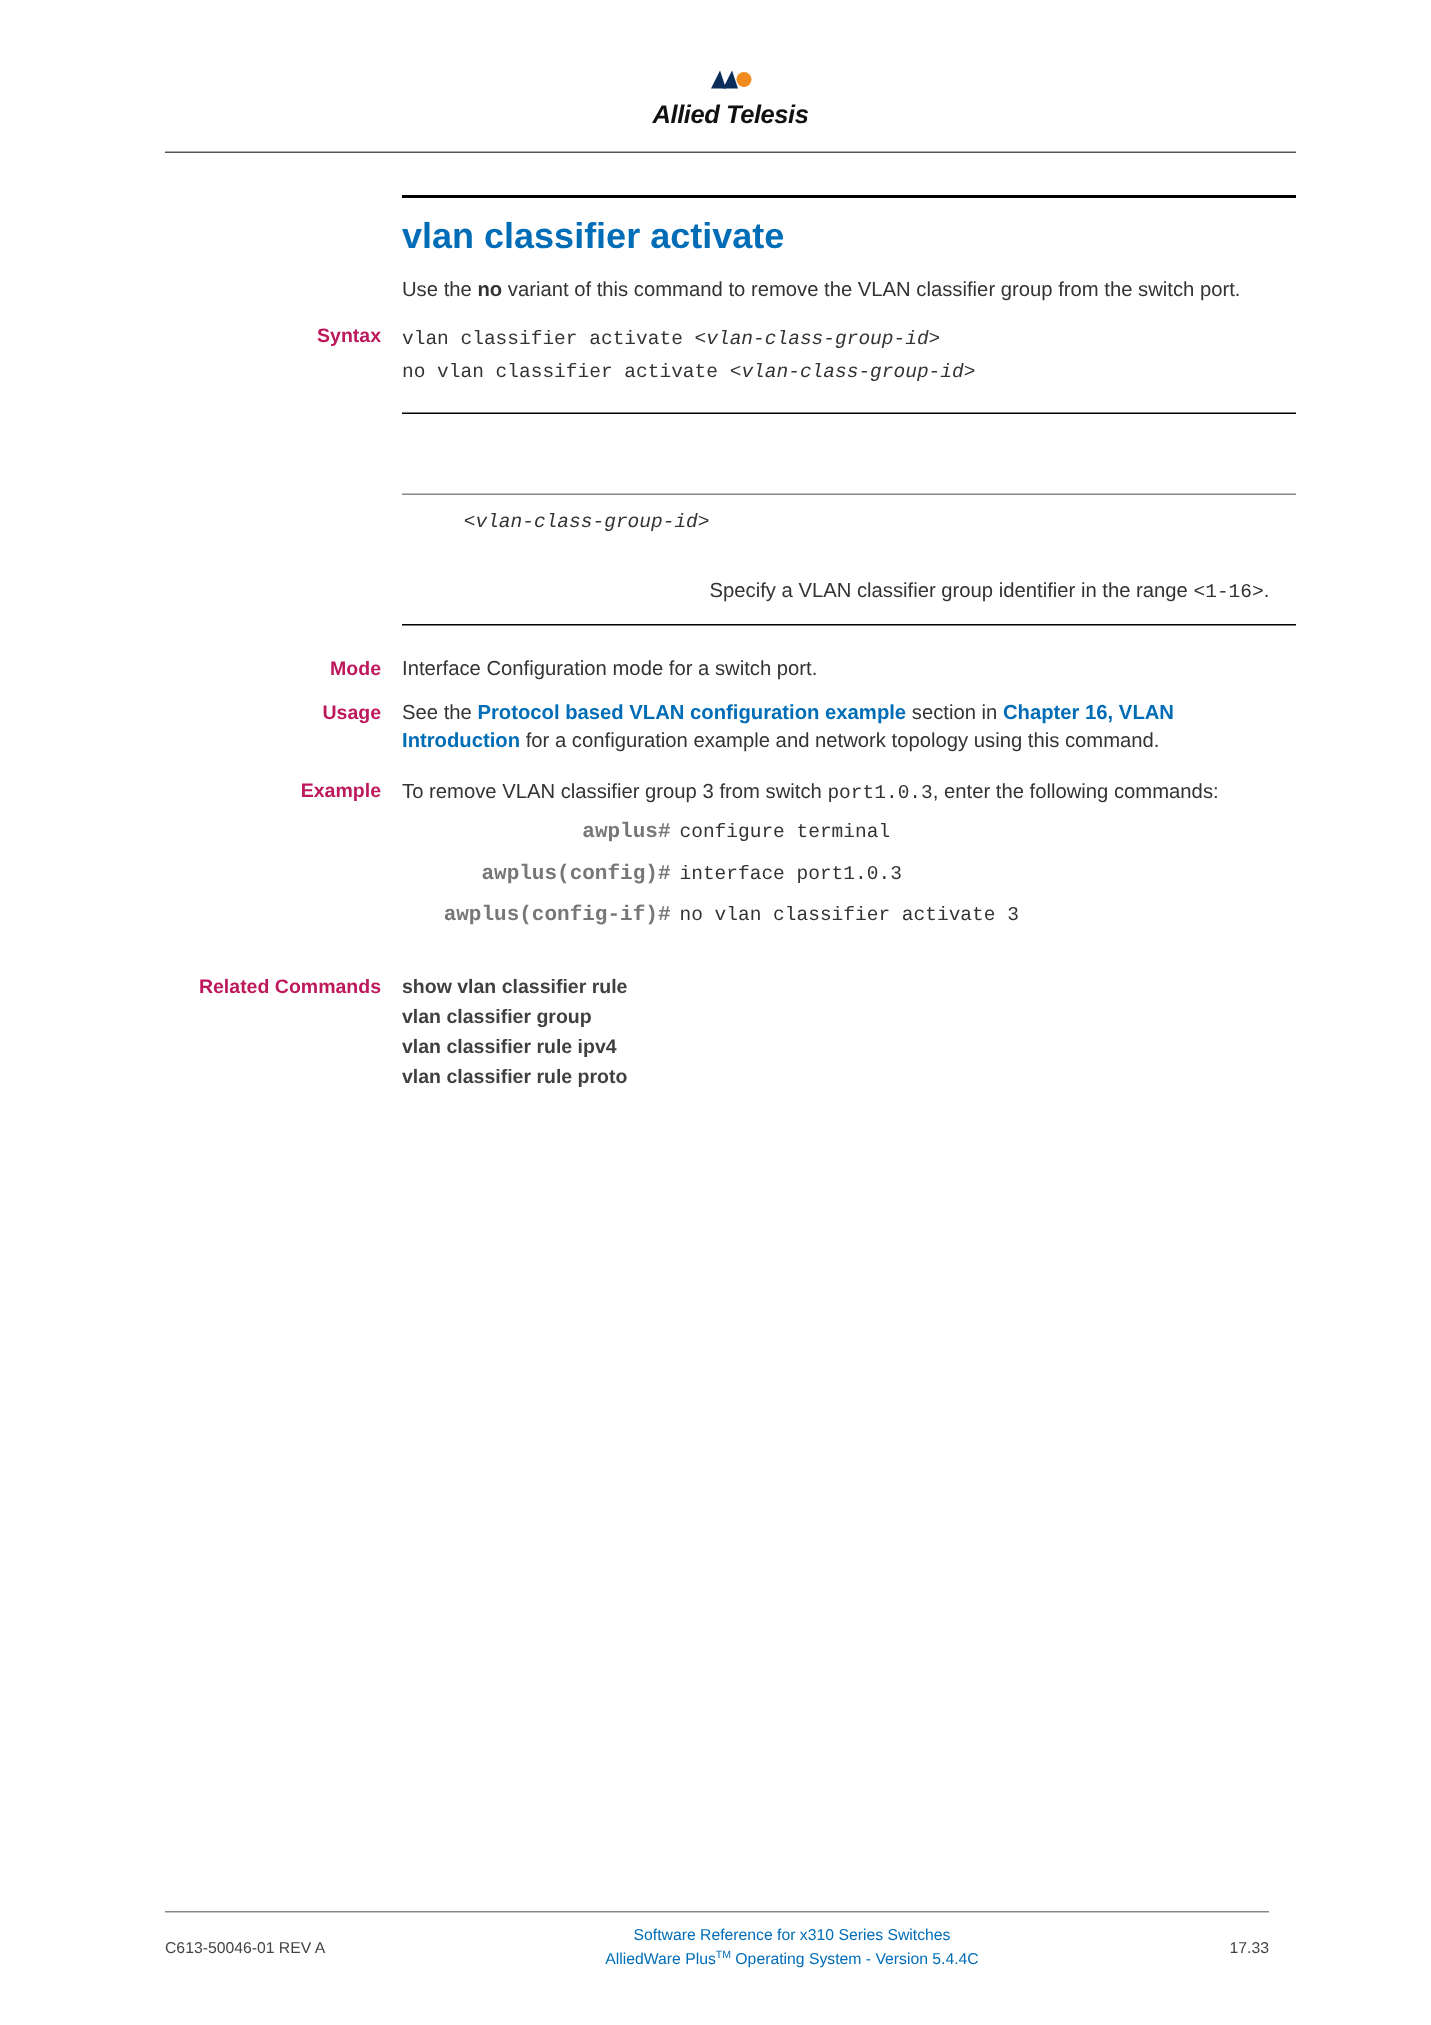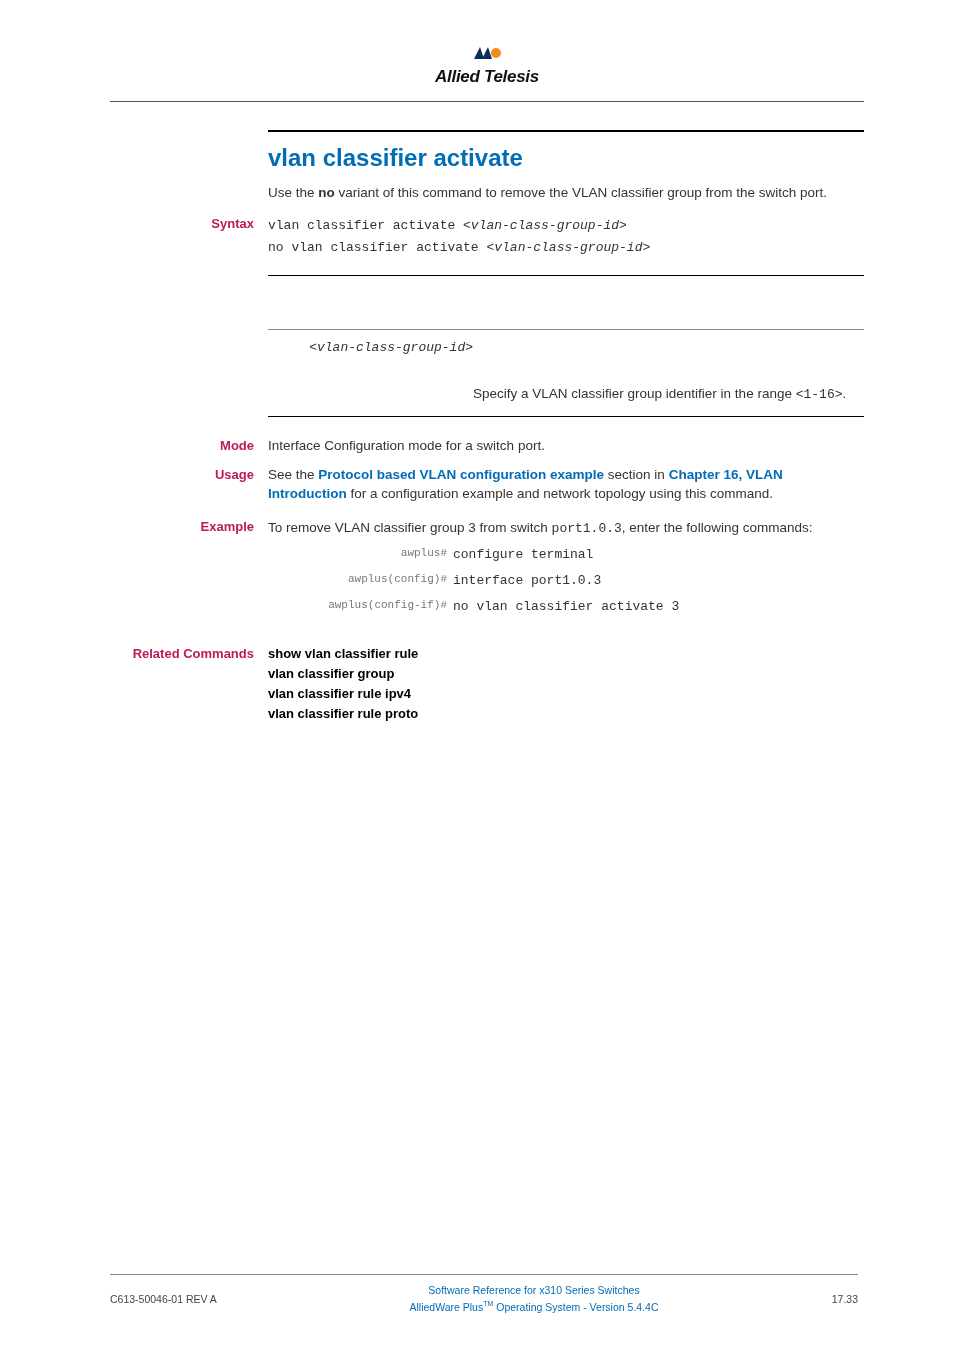--- a/index.html
+++ b/index.html
@@ -115,45 +115,45 @@
     }
     .ex-row {
       display: flex;
       margin-bottom: 8px;
     }
     .ex-prompt {
       width: 185px;
       text-align: right;
       padding-right: 6px;
       font-family: "Courier New", monospace;
-      font-size: 11px;
-      font-weight: 400;
+      font-size: 14px;
+      font-weight: 700;
       color: #777;
       flex-shrink: 0;
     }
     .ex-cmd {
       font-family: "Courier New", monospace;
       font-size: 13px;
     }
     .related-list {
       display: flex;
       flex-direction: column;
       gap: 2px;
     }
     .related-list a {
-      color: #000000;
+      color: #404040;
       font-weight: 700;
       text-decoration: none;
       font-size: 13px;
     }
     .footer {
       position: absolute;
       bottom: 35px;
       left: 110px;
-      right: 96px;
+      right: 108px;
       border-top: 0.7px solid #888;
       padding-top: 8px;
       display: flex;
       align-items: flex-start;
       font-size: 10.5px;
     }
     .footer-left {
       width: 160px;
       color: #444;
       padding-top: 10px;

